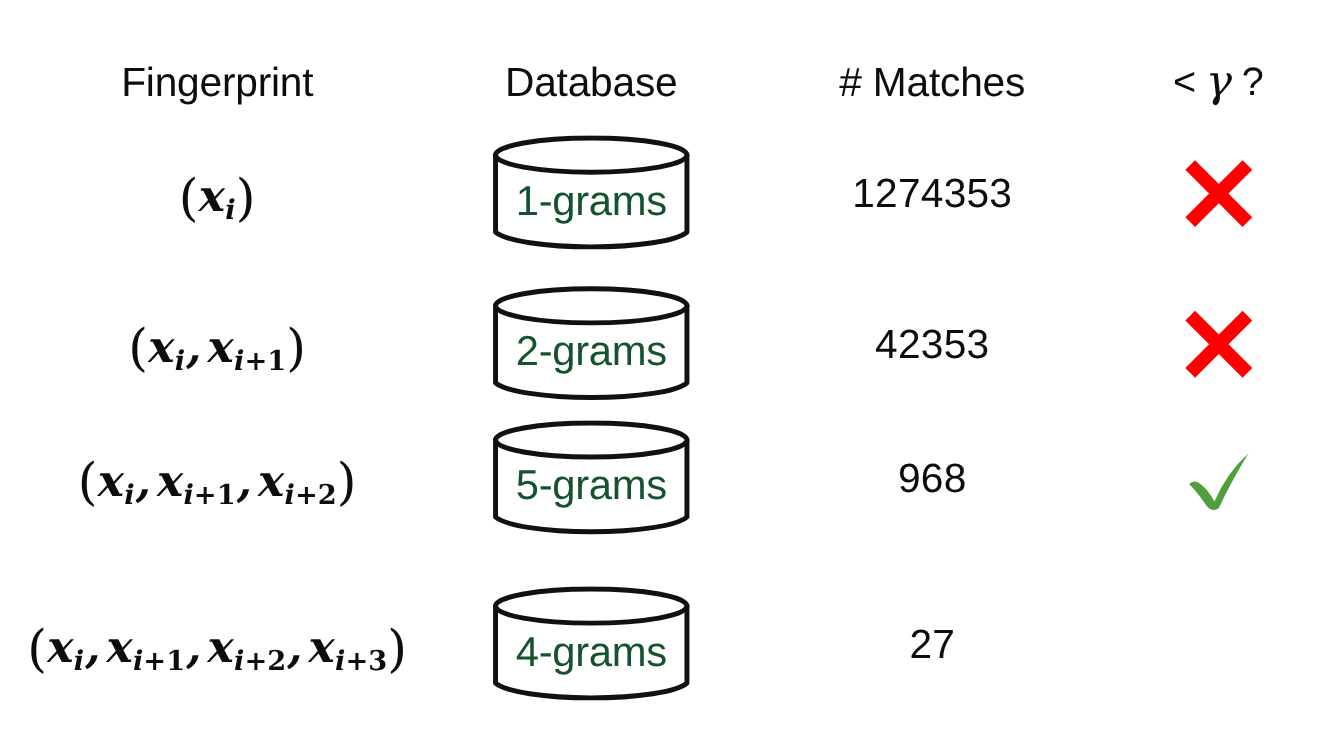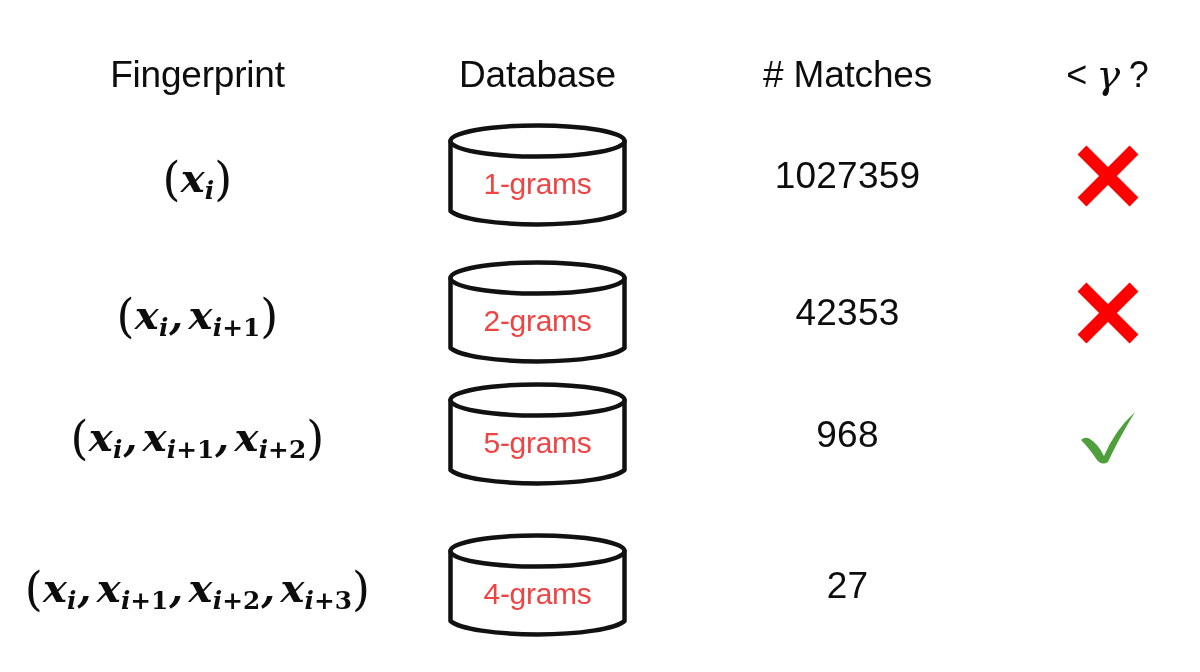--- a/index.html
+++ b/index.html
@@ -147,23 +147,23 @@
     left: 0;
     right: 0;
     top: 0;
     bottom: 0;
     display: flex;
     align-items: center;
     justify-content: center;
     padding-top: 16px;
     box-sizing: border-box;
     font-family: "Liberation Sans", sans-serif;
-    font-size: 30px;
+    font-size: 38px;
     font-weight: 400;
-    color: #ef4444;
+    color: #14532d;
     letter-spacing: -0.3px;
     white-space: nowrap;
   }
 
   
   .matches {
     font-family: "Liberation Sans", sans-serif;
     font-size: 37px;
     font-weight: 400;
     color: #0d0d0d;
@@ -212,21 +212,21 @@
     <div class="cell col-database">
       <div class="db">
         <svg viewBox="0 0 183 106" preserveAspectRatio="none" aria-hidden="true">
           <path d="M4.5 18 L4.5 88 A 89 17 0 0 0 178.5 88 L178.5 18 Z" fill="#ffffff" stroke="#111111" stroke-width="4.5" stroke-linejoin="round"></path>
           <ellipse cx="91.5" cy="18" rx="87" ry="15.5" fill="#ffffff" stroke="#111111" stroke-width="4.5"></ellipse>
         </svg>
         <div class="db-label">1-grams</div>
       </div>
     </div>
     <div class="cell col-matches">
-      <span class="matches">1027359</span>
+      <span class="matches">1274353</span>
     </div>
     <div class="cell col-status">
       <svg class="mark" viewBox="0 0 74 74">
         <path d="M11 11 L63 63 M63 11 L11 63" stroke="#FF0000" stroke-width="12.5" stroke-linecap="butt" fill="none"></path>
       </svg>
     </div>
   </div>
 
   <div class="row row-2">
     <div class="cell col-fingerprint">

